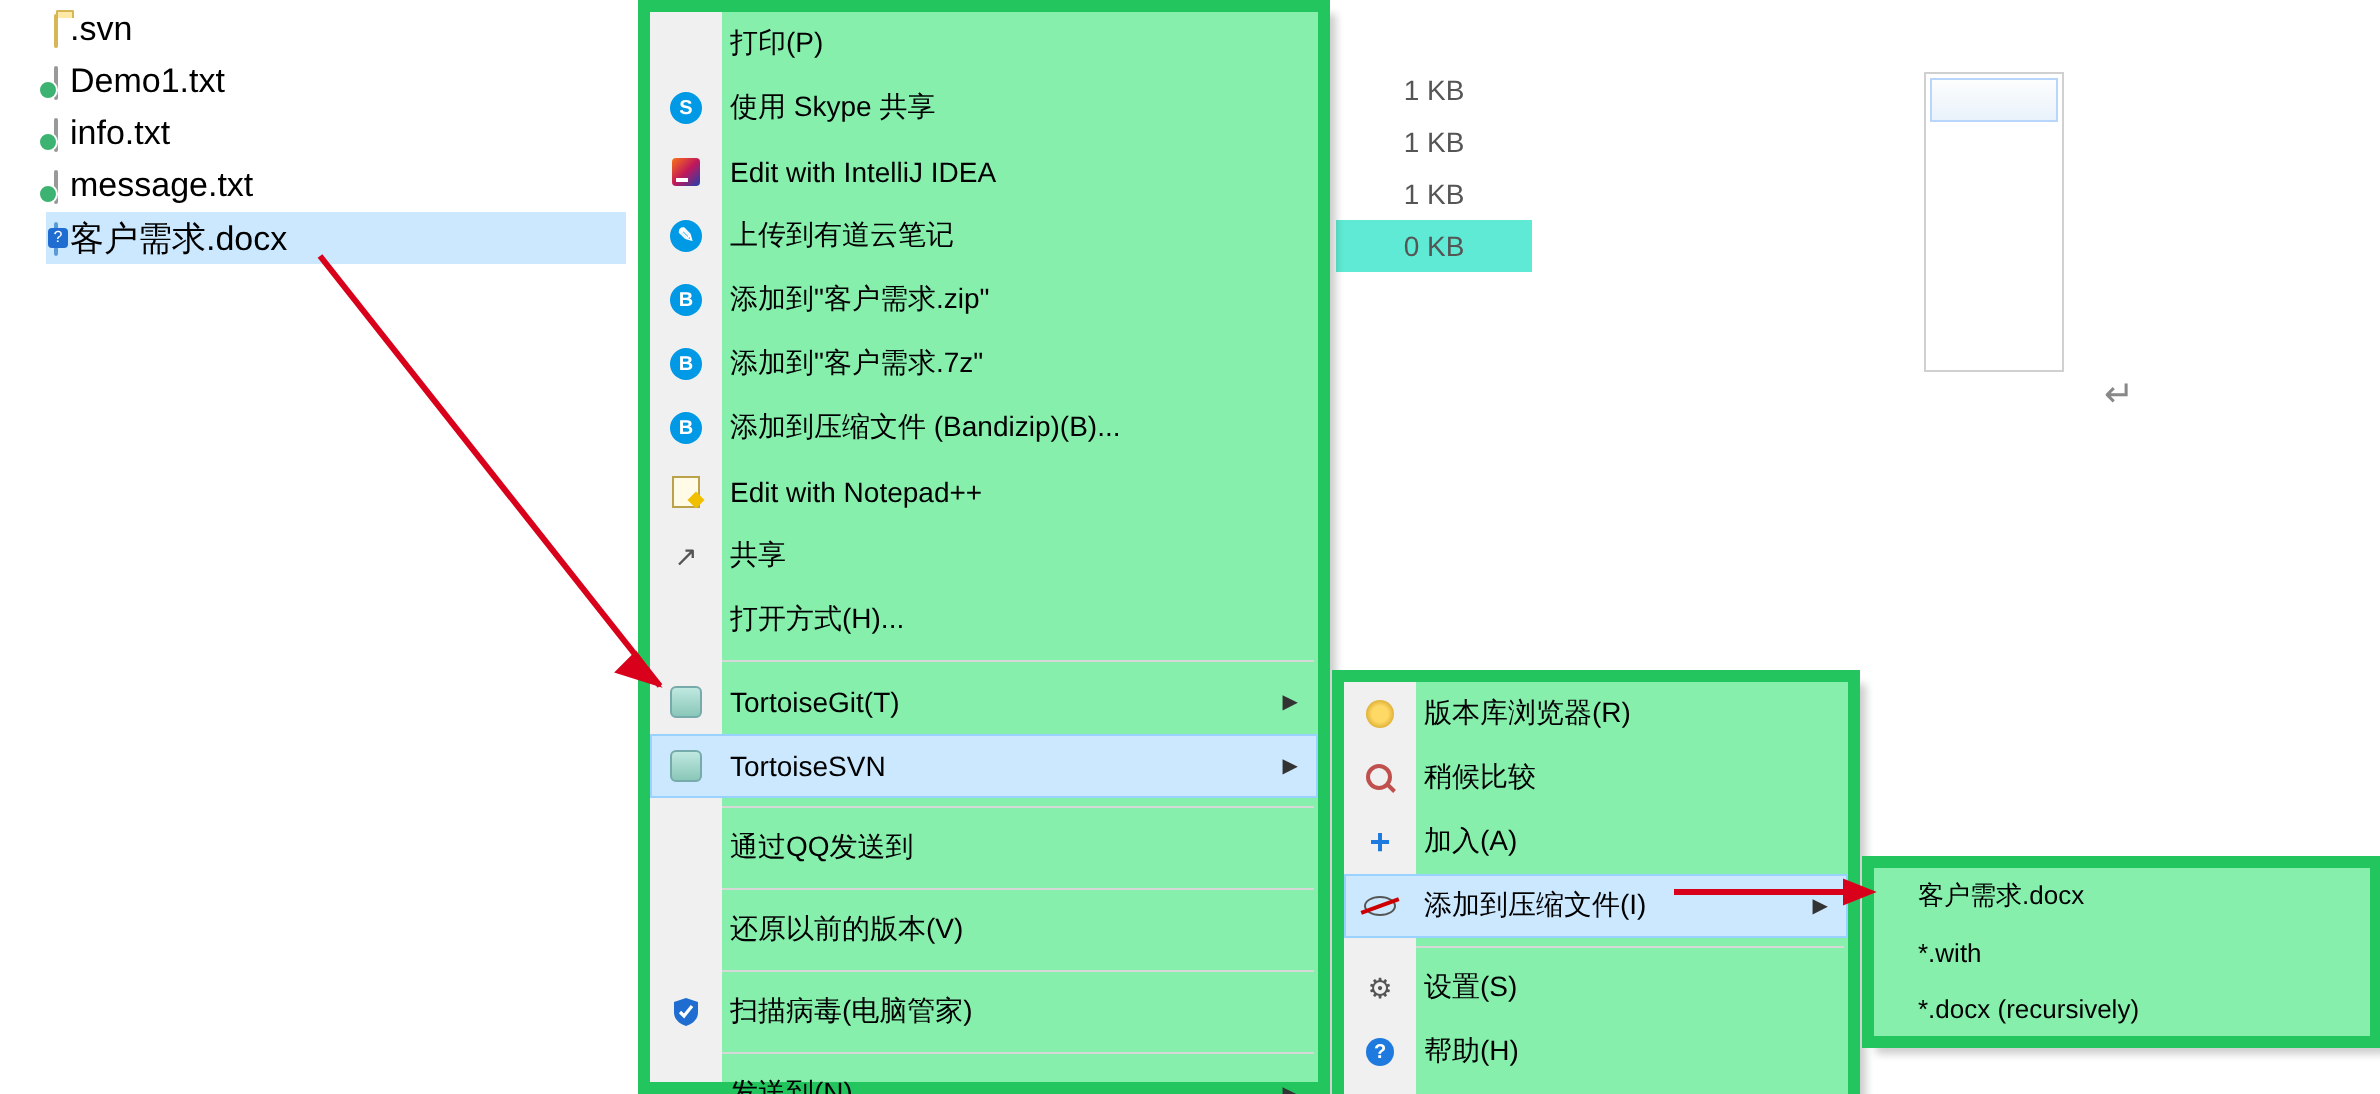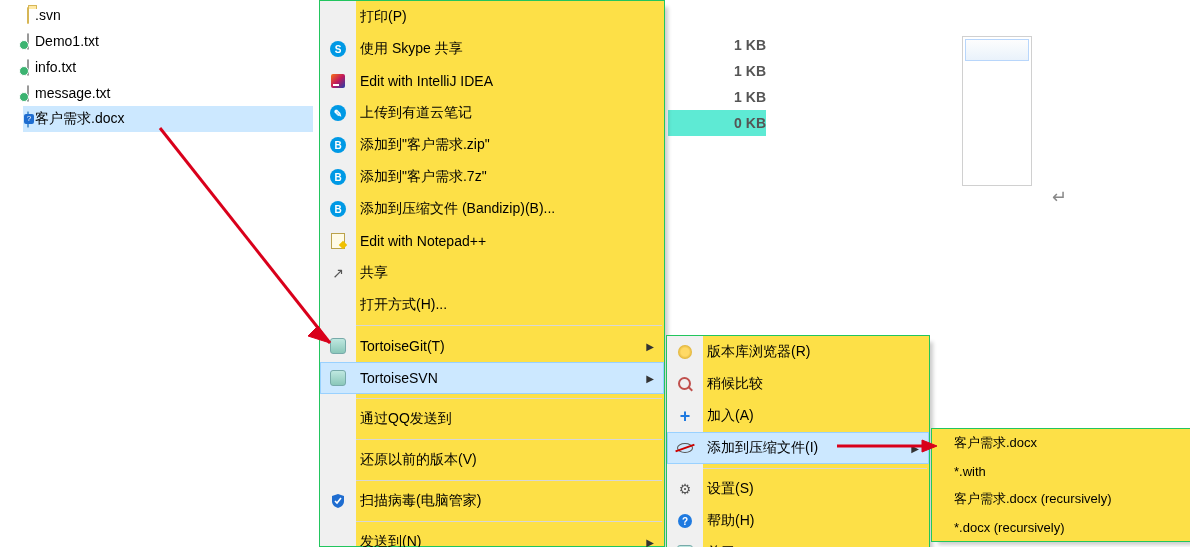--- a/index.html
+++ b/index.html
@@ -1,27 +1,27 @@
 <!DOCTYPE html>
 <html><head>
 <meta charset="utf-8">
 <style>
 * { margin: 0; padding: 0; box-sizing: border-box; font-family: "Segoe UI", "Microsoft YaHei", sans-serif; }
 body { background: #fff; font-size: 13px; color: #000; position: relative; width: 1190px; height: 547px; overflow: hidden; }
 
 .file-list { position: absolute; left: 23px; top: 2px; width: 290px; }
 .file-row { display: flex; align-items: center; height: 26px; padding-left: 4px; gap: 6px; }
 .file-row.selected { background: #cce8ff; }
-.file-row .fname { font-size: 14px; }
-
-.size-col { position: absolute; left: 668px; top: 32px; width: 98px; text-align: right; font-size: 14px; color: #555; font-weight: bold; }
+.file-row .fname { font-size: 17px; }
+
+.size-col { position: absolute; left: 668px; top: 32px; width: 98px; text-align: center; font-size: 14px; color: #555; }
 .size-col .sz { height: 26px; line-height: 26px; }
 .size-col .sz.sel { background: #5eead4; }
 
-.menu { position: absolute; background: #fde047; border: 1px solid #22c55e; box-shadow: 5px 5px 4px -2px rgba(0,0,0,0.2); }
+.menu { position: absolute; background: #86efac; border: 6px solid #22c55e; box-shadow: 5px 5px 4px -2px rgba(0,0,0,0.2); }
 .menu .gutter { position: absolute; left: 0; top: 0; bottom: 0; width: 36px; background: #f0f0f0; }
 .menu .items { position: relative; }
 .menu .mi { display: flex; align-items: center; height: 32px; padding-left: 40px; padding-right: 28px; position: relative; font-size: 14px; white-space: nowrap; }
 .menu .mi .ico { position: absolute; left: 9px; width: 18px; height: 18px; display:flex; align-items:center; justify-content:center; }
 .menu .mi.hover { background: #cce8ff; outline: 1px solid #99d1ff; outline-offset: -1px; }
 .menu .sep { height: 1px; background: #d7d7d7; margin: 4px 2px 4px 36px; }
 .menu .mi .arrow { position: absolute; right: 10px; font-size: 10px; color: #333; }
 
 .menu1 { left: 319px; top: 0px; width: 346px; height: 547px; }
 .menu2 { left: 666px; top: 335px; width: 264px; }
@@ -244,23 +244,20 @@
 
 <div class="menu menu3">
   <div class="items">
     <div class="mi">
         <span>客户需求.docx</span>
       </div>
     <div class="mi">
         <span>*.with</span>
       </div>
     <div class="mi">
-        <span>客户需求.docx (recursively)</span>
-      </div>
-    <div class="mi">
         <span>*.docx (recursively)</span>
       </div>
   </div>
 </div>
 
 <svg class="arrow-red" style="left:150px; top:118px;" width="200" height="240">
   <line x1="10" y1="10" x2="180" y2="225" stroke-width="3"></line>
   <polygon points="180,225 168,208 158,218"></polygon>
 </svg>
 <svg class="arrow-red" style="left:832px; top:436px;" width="110" height="20">

